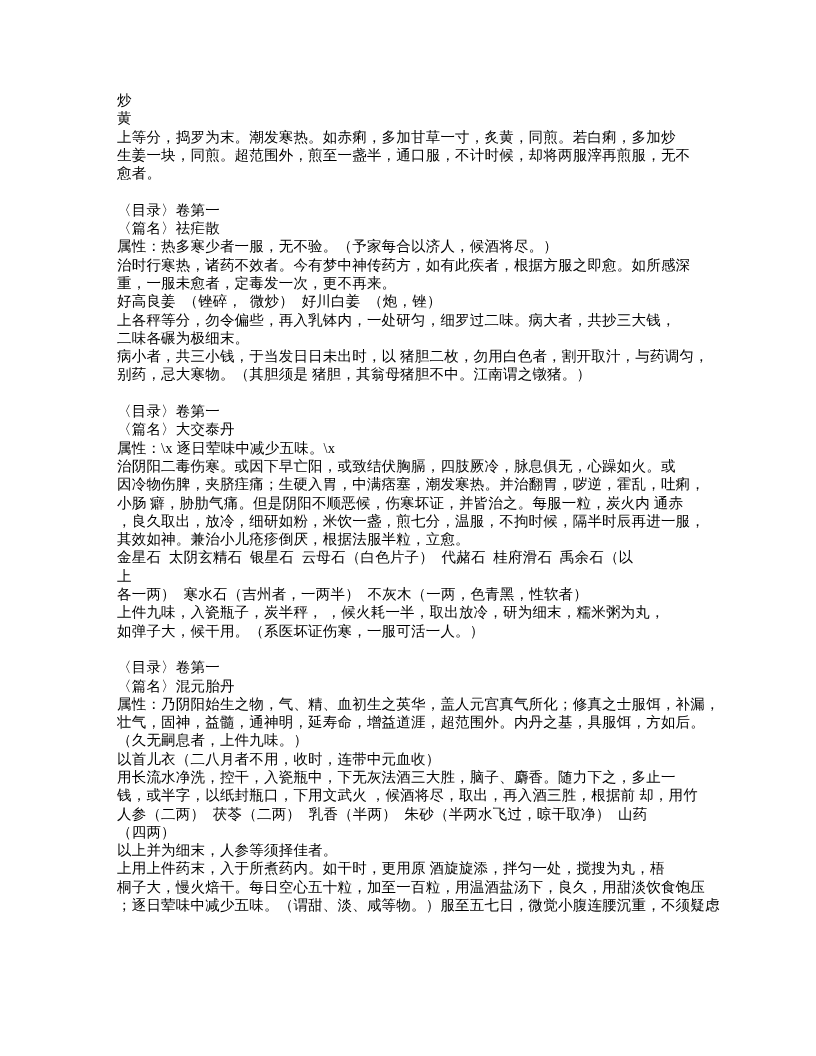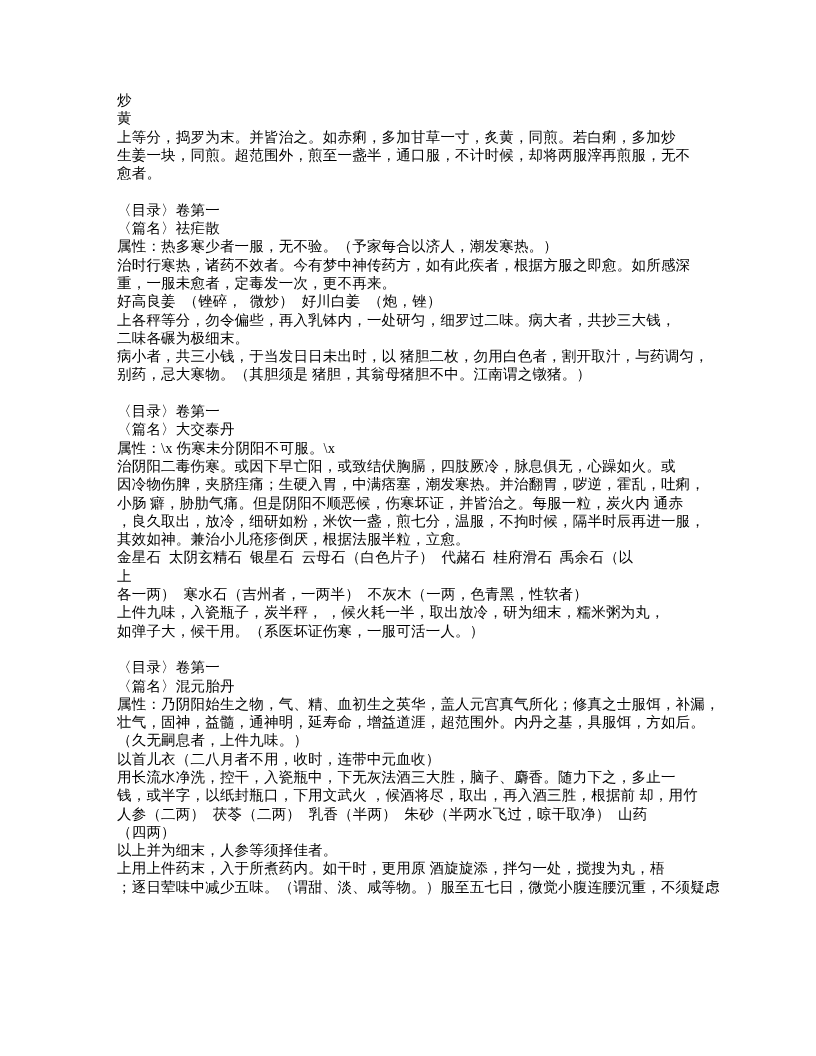--- a/index.html
+++ b/index.html
@@ -31,40 +31,40 @@
     letter-spacing: 0.2px;
   }
 </style>
 </head>
 <body style="background: rgb(255, 255, 255);">
 
 <main id="doc" style="color: rgb(0, 0, 0);">
     <div class="section">
       <div class="line">炒</div>
       <div class="line">黄</div>
-      <div class="line">上等分，捣罗为末。并皆治之。如赤痢，多加甘草一寸，炙黄，同煎。若白痢，多加炒</div>
+      <div class="line">上等分，捣罗为末。潮发寒热。如赤痢，多加甘草一寸，炙黄，同煎。若白痢，多加炒</div>
       <div class="line">生姜一块，同煎。超范围外，煎至一盏半，通口服，不计时候，却将两服滓再煎服，无不</div>
       <div class="line">愈者。</div>
     </div>
     <div class="section">
       <div class="line">〈目录〉卷第一</div>
       <div class="line">〈篇名〉祛疟散</div>
-      <div class="line">属性：热多寒少者一服，无不验。（予家每合以济人，潮发寒热。）</div>
+      <div class="line">属性：热多寒少者一服，无不验。（予家每合以济人，候酒将尽。）</div>
       <div class="line">治时行寒热，诸药不效者。今有梦中神传药方，如有此疾者，根据方服之即愈。如所感深</div>
       <div class="line">重，一服未愈者，定毒发一次，更不再来。</div>
       <div class="line">好高良姜  （锉碎，  微炒）  好川白姜  （炮，锉）</div>
       <div class="line">上各秤等分，勿令偏些，再入乳钵内，一处研匀，细罗过二味。病大者，共抄三大钱，</div>
       <div class="line">二味各碾为极细末。</div>
       <div class="line">病小者，共三小钱，于当发日日未出时，以 猪胆二枚，勿用白色者，割开取汁，与药调匀，</div>
       <div class="line">别药，忌大寒物。（其胆须是 猪胆，其翁母猪胆不中。江南谓之镦猪。）</div>
     </div>
     <div class="section">
       <div class="line">〈目录〉卷第一</div>
       <div class="line">〈篇名〉大交泰丹</div>
-      <div class="line">属性：\x 伤寒未分阴阳不可服。\x</div>
+      <div class="line">属性：\x 逐日荤味中减少五味。\x</div>
       <div class="line">治阴阳二毒伤寒。或因下早亡阳，或致结伏胸膈，四肢厥冷，脉息俱无，心躁如火。或</div>
       <div class="line">因冷物伤脾，夹脐疰痛；生硬入胃，中满痞塞，潮发寒热。并治翻胃，哕逆，霍乱，吐痢，</div>
       <div class="line">小肠 癖，胁肋气痛。但是阴阳不顺恶候，伤寒坏证，并皆治之。每服一粒，炭火内 通赤</div>
       <div class="line">，良久取出，放冷，细研如粉，米饮一盏，煎七分，温服，不拘时候，隔半时辰再进一服，</div>
       <div class="line">其效如神。兼治小儿疮疹倒厌，根据法服半粒，立愈。</div>
       <div class="line">金星石  太阴玄精石  银星石  云母石（白色片子）  代赭石  桂府滑石  禹余石（以</div>
       <div class="line">上</div>
       <div class="line">各一两）  寒水石（吉州者，一两半）  不灰木（一两，色青黑，性软者）</div>
       <div class="line">上件九味，入瓷瓶子，炭半秤， ，候火耗一半，取出放冷，研为细末，糯米粥为丸，</div>
       <div class="line">如弹子大，候干用。（系医坏证伤寒，一服可活一人。）</div>
@@ -75,15 +75,16 @@
       <div class="line">属性：乃阴阳始生之物，气、精、血初生之英华，盖人元宫真气所化；修真之士服饵，补漏，</div>
       <div class="line">壮气，固神，益髓，通神明，延寿命，增益道涯，超范围外。内丹之基，具服饵，方如后。</div>
       <div class="line">（久无嗣息者，上件九味。）</div>
       <div class="line">以首儿衣（二八月者不用，收时，连带中元血收）</div>
       <div class="line">用长流水净洗，控干，入瓷瓶中，下无灰法酒三大胜，脑子、麝香。随力下之，多止一</div>
       <div class="line">钱，或半字，以纸封瓶口，下用文武火 ，候酒将尽，取出，再入酒三胜，根据前 却，用竹</div>
       <div class="line">人参（二两）  茯苓（二两）  乳香（半两）  朱砂（半两水飞过，晾干取净）  山药</div>
       <div class="line">（四两）</div>
       <div class="line">以上并为细末，人参等须择佳者。</div>
       <div class="line">上用上件药末，入于所煮药内。如干时，更用原 酒旋旋添，拌匀一处，搅搜为丸，梧</div>
+      <div class="line">桐子大，慢火焙干。每日空心五十粒，加至一百粒，用温酒盐汤下，良久，用甜淡饮食饱压</div>
       <div class="line">；逐日荤味中减少五味。（谓甜、淡、咸等物。）服至五七日，微觉小腹连腰沉重，不须疑虑</div>
     </div>
   </main>
 
 </body></html>

